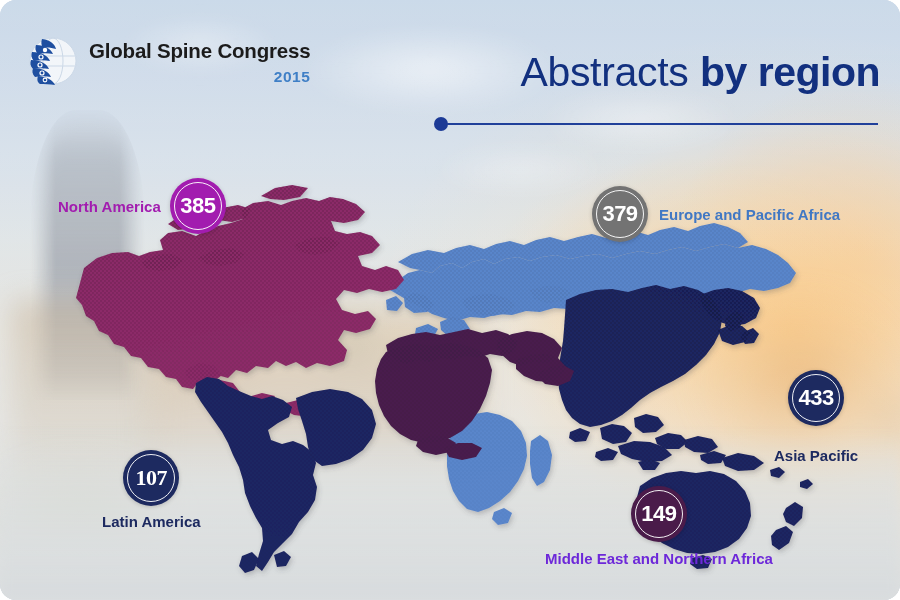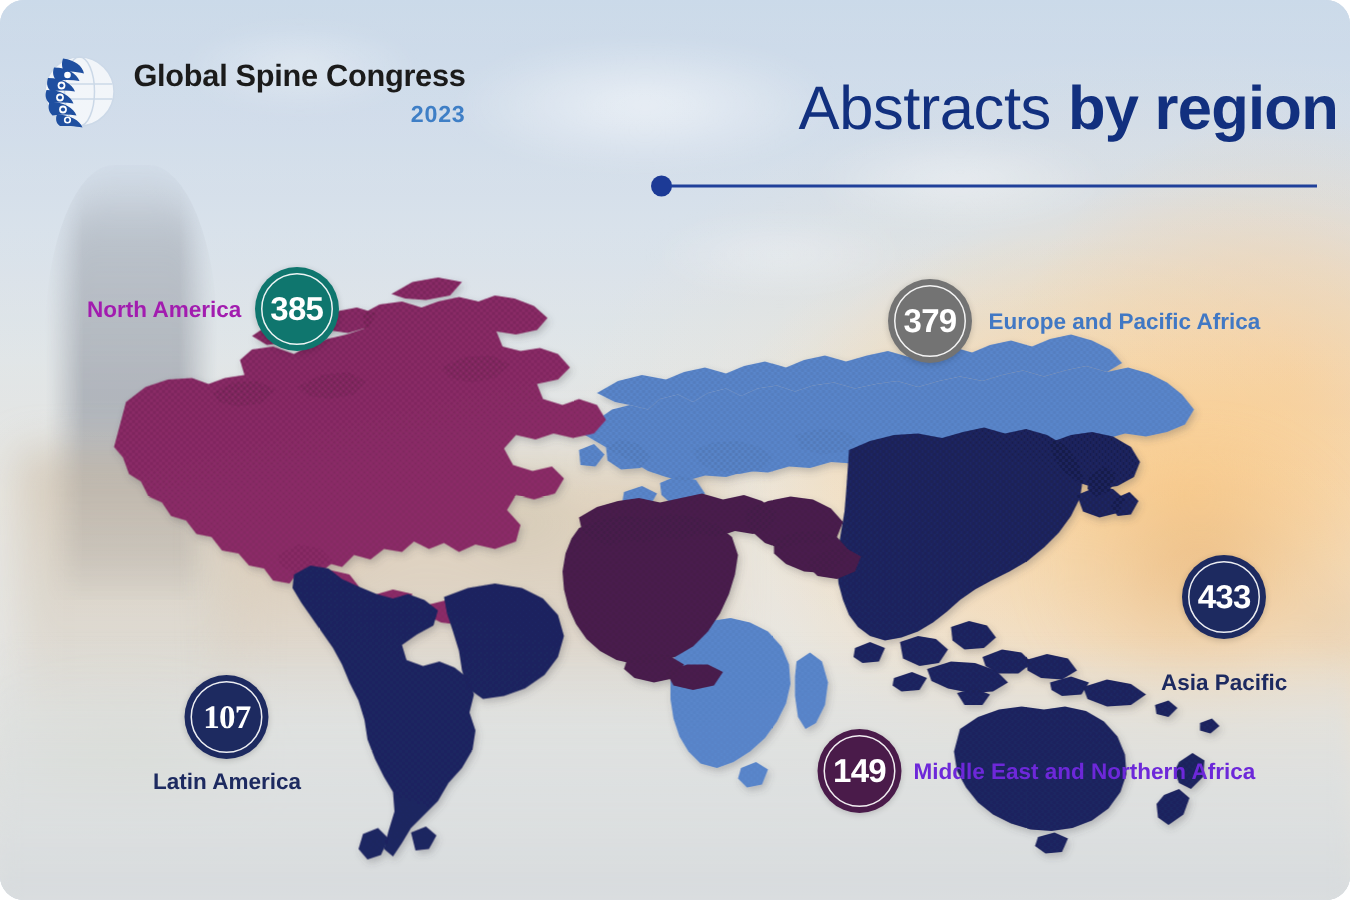--- a/index.html
+++ b/index.html
@@ -111,21 +111,21 @@
   .logo-title {
     font-size: 20.5px; font-weight: 700; color: #1b1b1b;
     letter-spacing: -0.2px; line-height: 1; white-space: nowrap;
   }
   .logo-year {
     font-size: 15.5px; font-weight: 700; color: #3f7fc6;
     text-align: right; line-height: 1; margin-top: 7px; letter-spacing: .5px;
   }
 
   
-  .title-block { position: absolute; right: 8px; top: 52px; text-align: center; }
+  .title-block { position: absolute; right: 20px; top: 52px; text-align: center; }
   .title-line { font-size: 41px; line-height: 1.02; color: #12307f; white-space: nowrap; }
   .title-light { font-weight: 300; letter-spacing: -0.3px; }
   .title-bold  { font-weight: 700; letter-spacing: -0.5px; }
   .title-rule {
     position: absolute; right: 22px; top: 117px;
     width: 444px; height: 14px;
   }
   .title-rule .rule-line {
     position: absolute; left: 13px; right: 0; top: 6px;
     height: 1.6px; background: #20409a;
@@ -150,21 +150,21 @@
   }
   .bubble::after {
     content: ""; position: absolute; inset: 4px;
     border-radius: 50%; border: 1.6px solid rgba(255,255,255,.92);
   }
   .bubble span { position: relative; z-index: 1; letter-spacing: -0.5px; }
   .region-label { font-weight: 700; white-space: nowrap; }
 
   
   #marker-north-america { left: 58px; top: 178px; display: flex; align-items: center; gap: 9px; }
-  #marker-north-america .bubble { width: 56px; height: 56px; background: #0f766e; }
+  #marker-north-america .bubble { width: 56px; height: 56px; background: #a21caf; }
   #marker-north-america .bubble span { font-size: 22px; }
   #marker-north-america .region-label { font-size: 15px; color: #a21caf; }
 
   
   #marker-europe { left: 592px; top: 186px; display: flex; align-items: center; gap: 11px; }
   #marker-europe .bubble { width: 56px; height: 56px; background: #737373; }
   #marker-europe .bubble span { font-size: 22px; }
   #marker-europe .region-label { font-size: 15px; color: #4178c4; }
 
   
@@ -173,21 +173,21 @@
   #marker-asia-pacific .bubble span { font-size: 22px; }
   #marker-asia-pacific .region-label { font-size: 15px; color: #1d2a60; }
 
   
   #marker-latin-america { left: 102px; top: 450px; display: flex; flex-direction: column; align-items: center; gap: 7px; }
   #marker-latin-america .bubble { width: 56px; height: 56px; background: #1d2a60; font-family: Liberation Serif, serif; }
   #marker-latin-america .bubble span { font-size: 22px; }
   #marker-latin-america .region-label { font-size: 15px; color: #1d2a60; }
 
   
-  #marker-mena { left: 545px; top: 486px; display: flex; flex-direction: row; align-items: center; gap: 8px; }
+  #marker-mena { left: 545px; top: 486px; display: flex; flex-direction: column; align-items: center; gap: 8px; }
   #marker-mena .bubble { width: 56px; height: 56px; background: #4a1b4a; }
   #marker-mena .bubble span { font-size: 22px; }
   #marker-mena .region-label { font-size: 15px; color: #6d28d9; }
 </style>
 </head>
 <body>
 
 <div id="infographic">
 
   <div class="bg-layer bg-sky"></div>
@@ -450,21 +450,21 @@
           <circle cx="20" cy="41" r="2.6" fill="#ffffff"></circle>
           <circle cx="20" cy="41" r="1.4" fill="#1f4fa0"></circle>
           <circle cx="23" cy="48" r="2.4" fill="#ffffff"></circle>
           <circle cx="23" cy="48" r="1.3" fill="#1f4fa0"></circle>
           <circle cx="23" cy="18" r="2.2" fill="#ffffff"></circle>
         </g>
       </svg>
     </div>
     <div class="logo-text">
       <div class="logo-title">Global Spine Congress</div>
-      <div class="logo-year">2023</div>
+      <div class="logo-year">2015</div>
     </div>
   </div>
 
   <div class="title-block">
     <div class="title-line">
       <span class="title-light">Abstracts</span> <span class="title-bold">by region</span>
     </div>
   </div>
   <div class="title-rule">
     <span class="rule-dot"></span>

